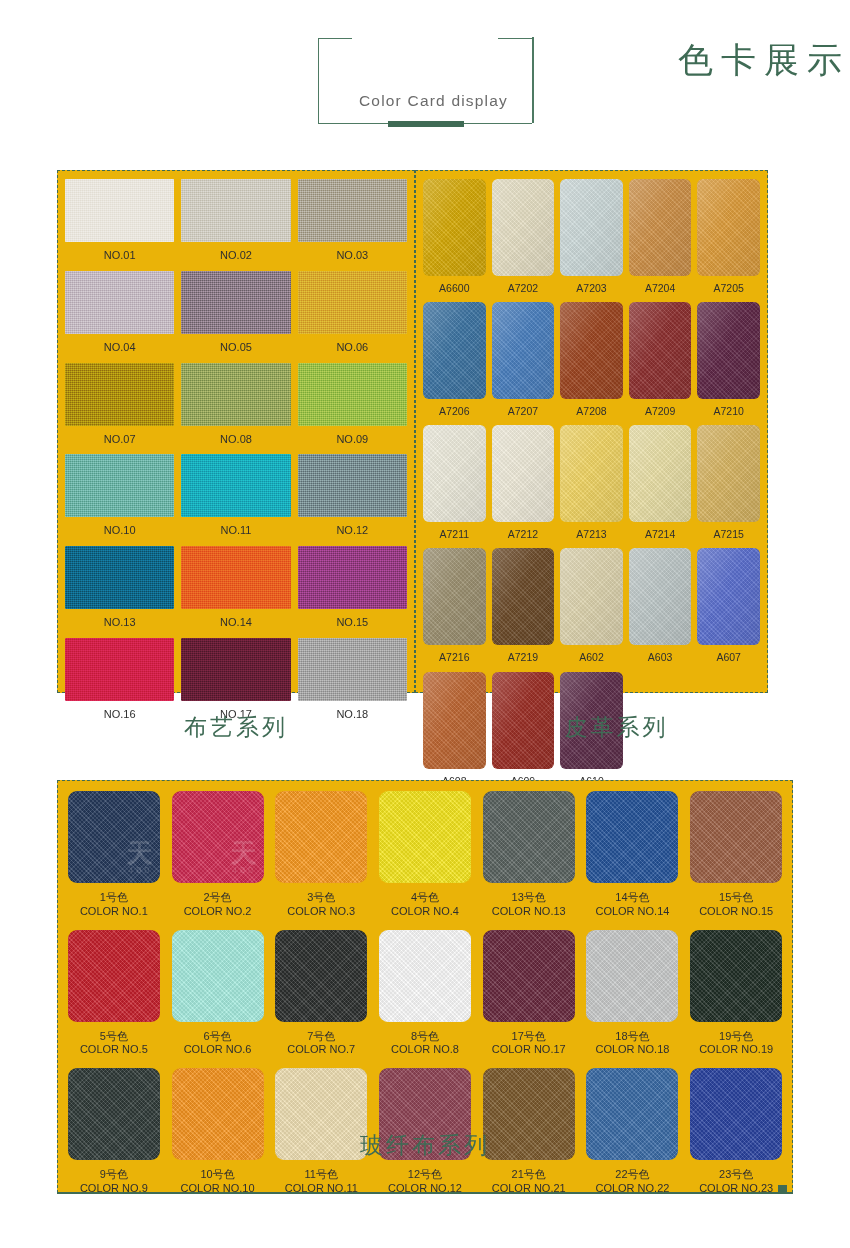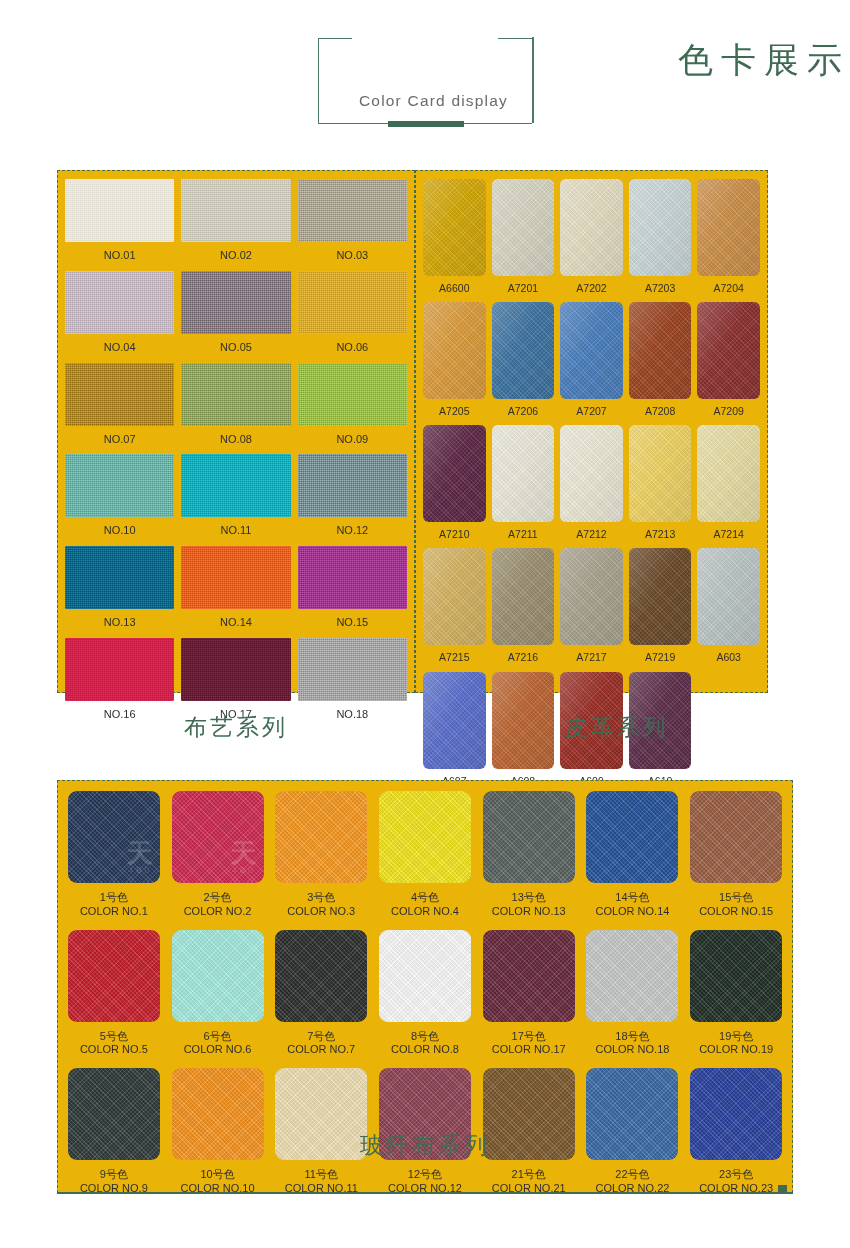--- a/index.html
+++ b/index.html
@@ -229,24 +229,20 @@
   </div>
   <div class="series-title" id="fabric-title">布艺系列</div>
 
   <div class="panel" id="leather-panel">
     <div class="grid panel-inner" id="leather-grid">
         <div class="cell">
           <div class="chip chip-leather tex-leather" style="background: rgb(212, 169, 6);"></div>
           <div class="lbl lbl-leather">A6600</div>
         </div>
         <div class="cell">
-          <div class="chip chip-leather tex-leather" style="background: rgb(216, 214, 196);"></div>
-          <div class="lbl lbl-leather">A7201</div>
-        </div>
-        <div class="cell">
           <div class="chip chip-leather tex-leather" style="background: rgb(230, 223, 196);"></div>
           <div class="lbl lbl-leather">A7202</div>
         </div>
         <div class="cell">
           <div class="chip chip-leather tex-leather" style="background: rgb(204, 217, 217);"></div>
           <div class="lbl lbl-leather">A7203</div>
         </div>
         <div class="cell">
           <div class="chip chip-leather tex-leather" style="background: rgb(205, 144, 72);"></div>
           <div class="lbl lbl-leather">A7204</div>
@@ -293,26 +289,26 @@
         </div>
         <div class="cell">
           <div class="chip chip-leather tex-leather" style="background: rgb(214, 180, 98);"></div>
           <div class="lbl lbl-leather">A7215</div>
         </div>
         <div class="cell">
           <div class="chip chip-leather tex-leather" style="background: rgb(156, 145, 113);"></div>
           <div class="lbl lbl-leather">A7216</div>
         </div>
         <div class="cell">
-          <div class="chip chip-leather tex-leather" style="background: rgb(170, 163, 144);"></div>
-          <div class="lbl lbl-leather">A7217</div>
-        </div>
-        <div class="cell">
           <div class="chip chip-leather tex-leather" style="background: rgb(107, 74, 41);"></div>
           <div class="lbl lbl-leather">A7219</div>
+        </div>
+        <div class="cell">
+          <div class="chip chip-leather tex-leather" style="background: rgb(221, 211, 174);"></div>
+          <div class="lbl lbl-leather">A602</div>
         </div>
         <div class="cell">
           <div class="chip chip-leather tex-leather" style="background: rgb(189, 199, 199);"></div>
           <div class="lbl lbl-leather">A603</div>
         </div>
         <div class="cell">
           <div class="chip chip-leather tex-leather" style="background: rgb(91, 111, 206);"></div>
           <div class="lbl lbl-leather">A607</div>
         </div>
         <div class="cell">

